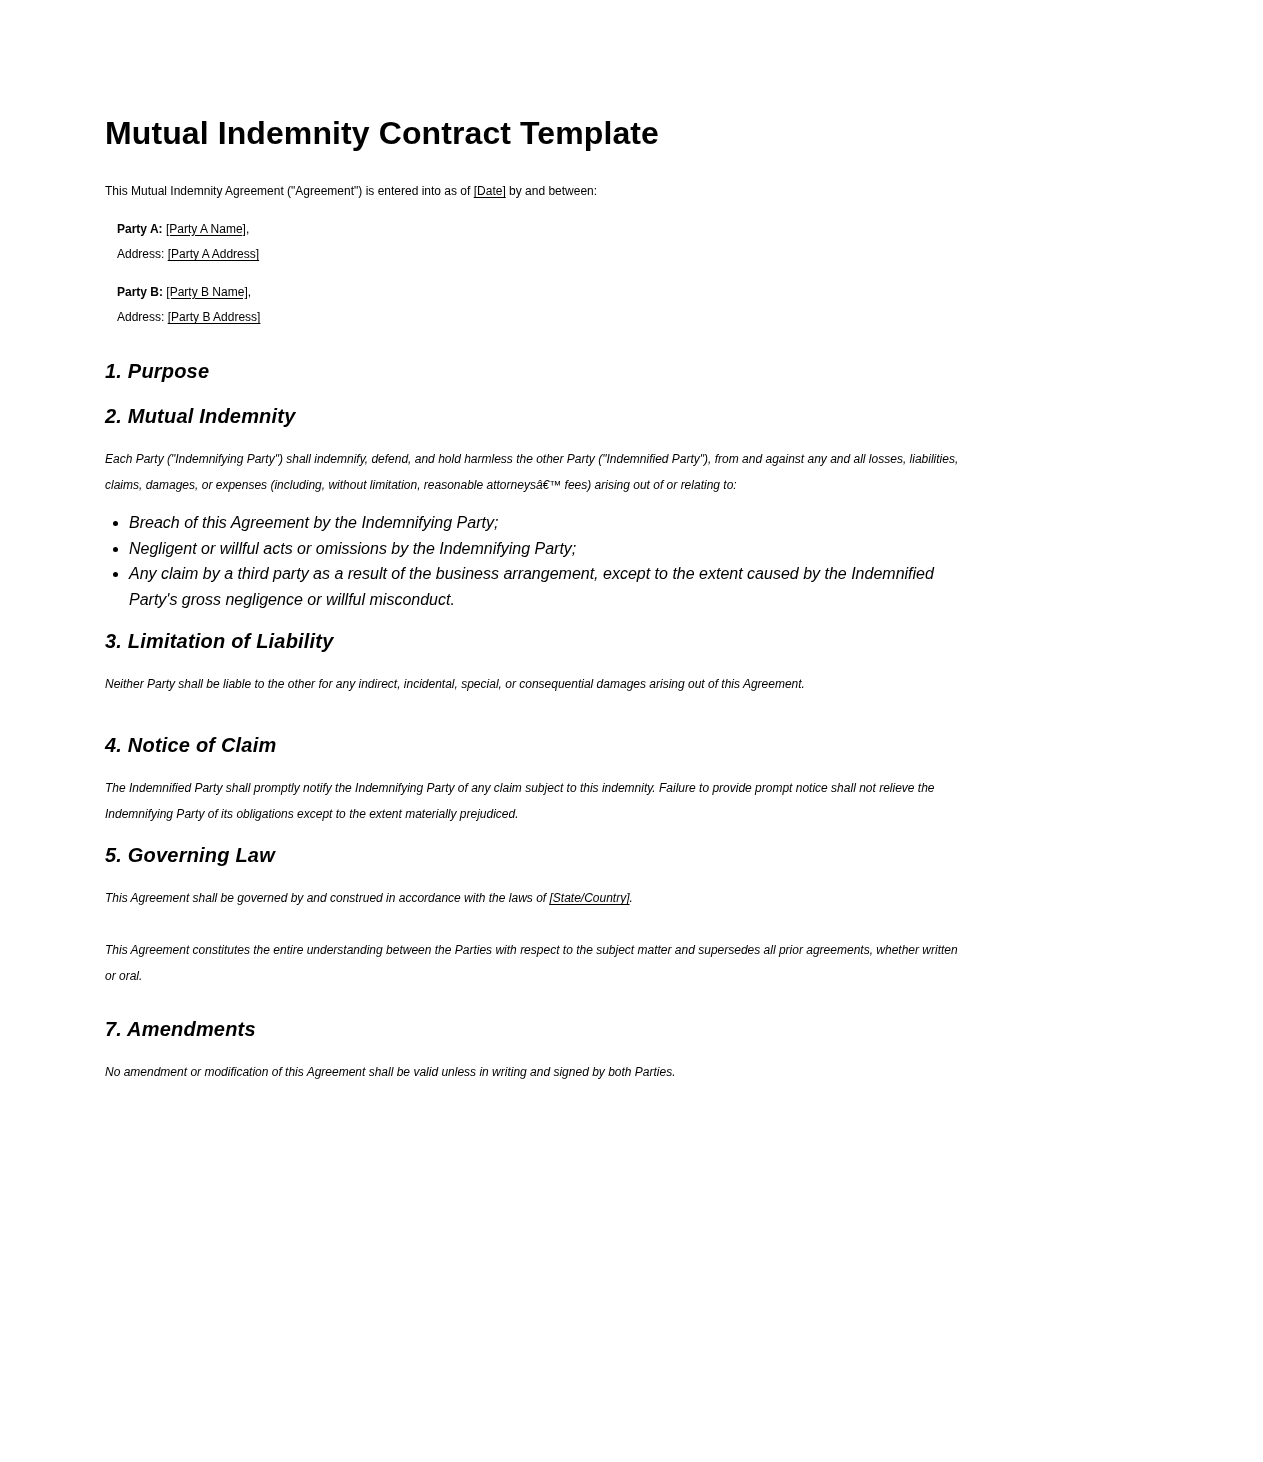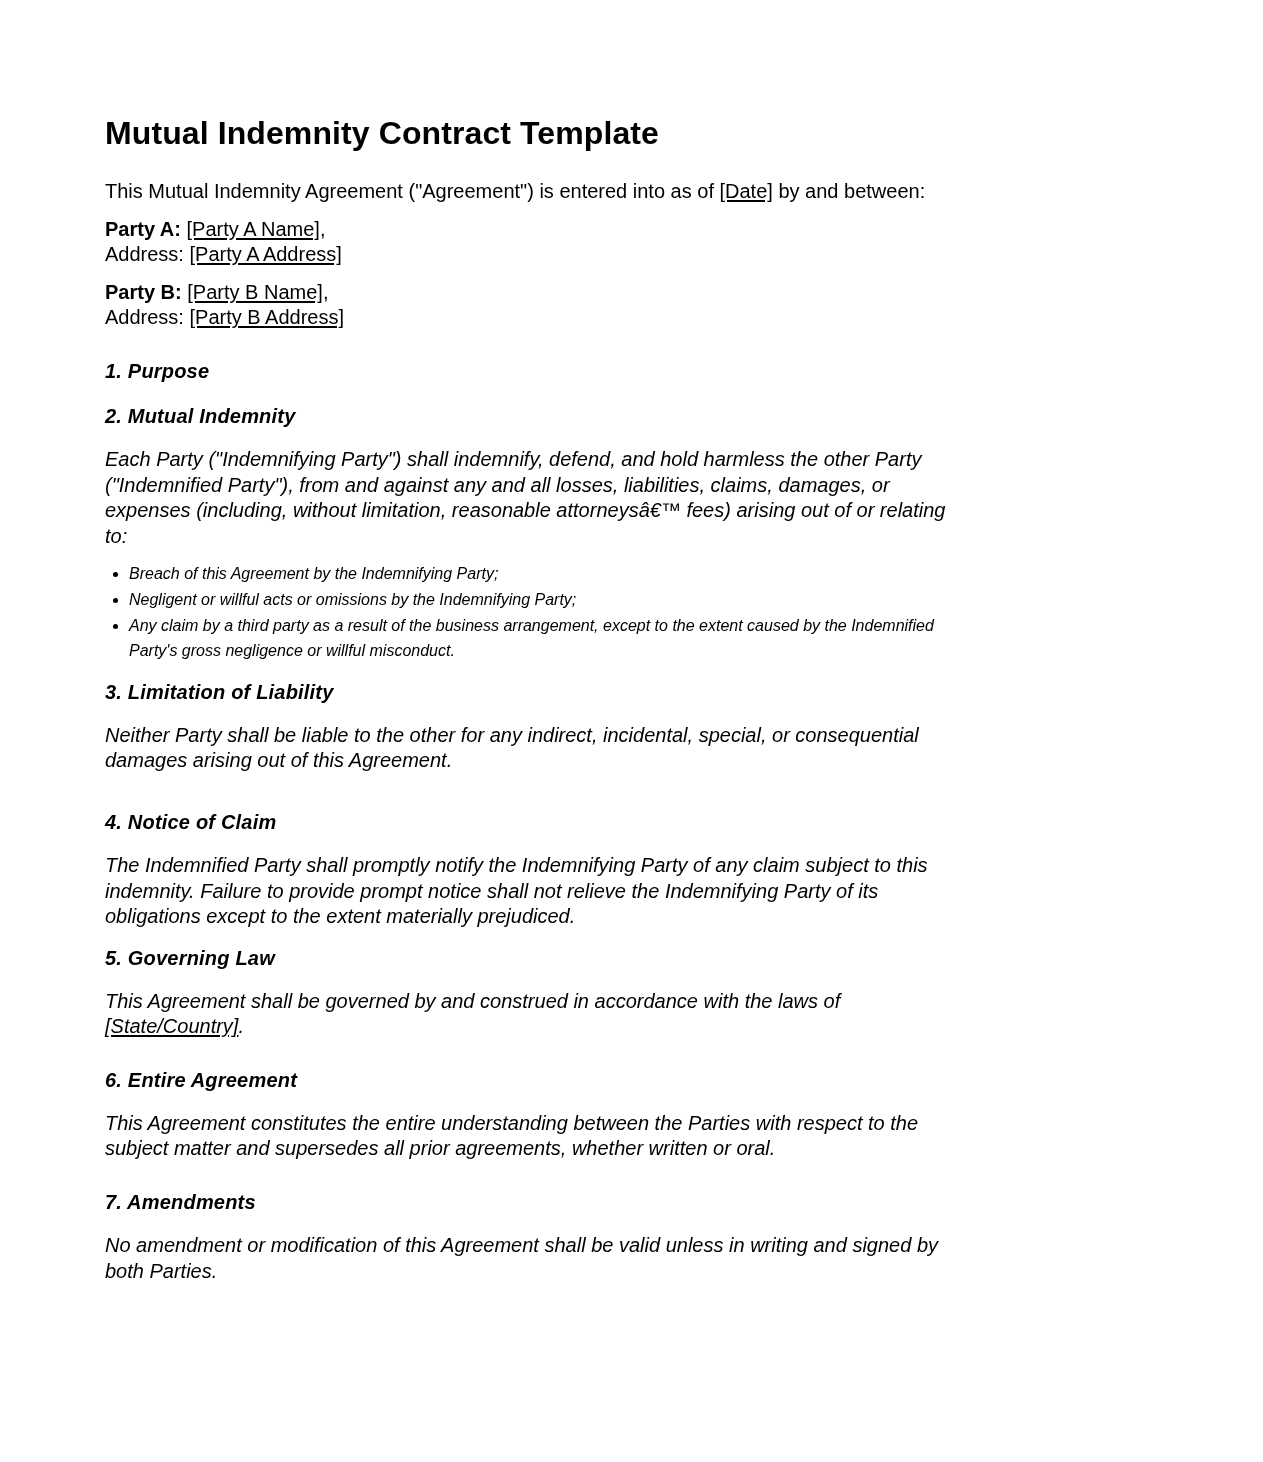--- a/index.html
+++ b/index.html
@@ -20,26 +20,26 @@
       padding: 109px 100px 40px 105px;
     }
     .doc-title {
       font-size: 32px;
       font-weight: bold;
       margin: 0 0 22px 0;
       line-height: 48px;
       letter-spacing: 0.1px;
     }
     p {
-      font-size: 20px;
+      font-size: 12px;
       line-height: 25.6px;
       margin: 0 0 12px 0;
     }
     .intro { margin-bottom: 12px; }
-    .party-block { margin-bottom: 12px; }
+    .party-block { margin-bottom: 12px; margin-left: 12px; }
     .party-line { display: block; }
     .label { font-weight: bold; }
     .placeholder {
       text-decoration: underline;
       text-underline-offset: 2px;
     }
     h2 {
       font-size: 20px;
       font-weight: bold;
       line-height: 28px;
@@ -98,21 +98,20 @@
     <h2>4. Notice of Claim</h2>
     <p>The Indemnified Party shall promptly notify the Indemnifying Party of any claim subject to this indemnity. Failure to provide prompt notice shall not relieve the Indemnifying Party of its obligations except to the extent materially prejudiced.</p>
   </div>
 
   <div class="section" style="">
     <h2>5. Governing Law</h2>
     <p><span>This Agreement shall be governed by and construed in accordance with the laws of </span><span class="placeholder">[State/Country]</span><span>.</span></p>
   </div>
 
   <div class="section" style="margin-top:26px">
-    <h2>6. Entire Agreement</h2>
     <p>This Agreement constitutes the entire understanding between the Parties with respect to the subject matter and supersedes all prior agreements, whether written or oral.</p>
   </div>
 
   <div class="section" style="margin-top:26px">
     <h2>7. Amendments</h2>
     <p>No amendment or modification of this Agreement shall be valid unless in writing and signed by both Parties.</p>
   </div>
 </div>
 
 </body></html>

